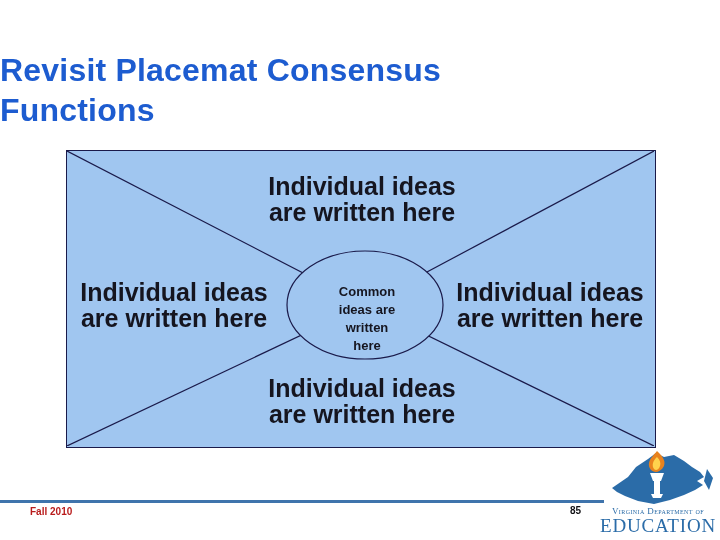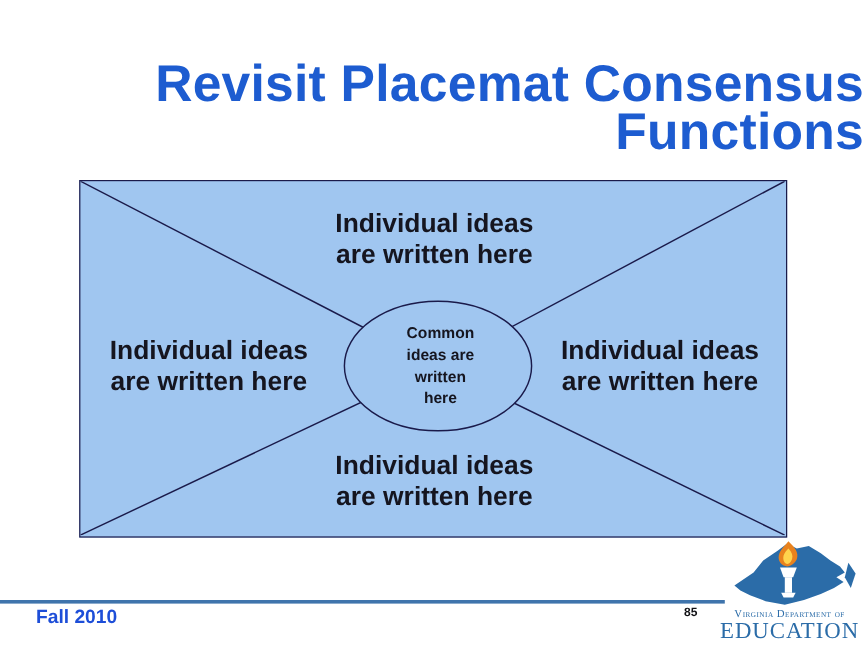--- a/index.html
+++ b/index.html
@@ -7,68 +7,68 @@
     width:720px; height:540px;
     background:#ffffff;
     font-family:"Liberation Sans", sans-serif;
     position:relative;
     overflow:hidden;
   }
 
   .slide-title {
     position:absolute;
     top:50px; left:0; width:720px;
-    text-align:right;
-    font-size:43px;
+    text-align:left;
+    font-size:32px;
     font-weight:bold;
     line-height:40px;
     color:#1D5CD0;
     white-space:pre-line;
     letter-spacing:0.2px;
   }
 
   .placemat {
     position:absolute;
     left:66px; top:150px;
     width:590px; height:298px;
     background:#A0C6F0;
     border:1.5px solid #1A1A4A;
     box-sizing:border-box;
   }
   .placemat-svg { position:absolute; left:0; top:0; }
 
   .pm-label {
     position:absolute;
     font-weight:bold;
-    font-size:22px;
+    font-size:25px;
     line-height:26px;
     color:#15151F;
     text-align:center;
     white-space:pre-line;
   }
   .pm-label-top    { left:0;   top:22px;  width:590px; }
   .pm-label-bottom { left:0;   top:224px; width:590px; }
   .pm-label-left   { left:0;   top:128px; width:214px; }
   .pm-label-right  { left:376px; top:128px; width:214px; }
   .pm-label-center {
-    left:215px; top:118px; width:170px;
+    left:215px; top:132px; width:170px;
     font-size:13px; line-height:18px;text-align:center;
   }
 
   .footer-divider {
     position:absolute;
     left:0; top:500px;
     width:604px; height:3px;
     background:#3F74AC;
   }
   .footer-date {
     position:absolute;
     left:30px; top:506px;
-    font-size:16px; font-weight:bold;
-    color:#1d4ed8;
+    font-size:10px; font-weight:bold;
+    color:#b91c1c;
   }
   .page-number {
     position:absolute;
     left:570px; top:505px;
     font-size:10px; font-weight:bold;
     color:#101014;
   }
   .voe-logo {
     position:absolute;
     left:598px; top:450px;

